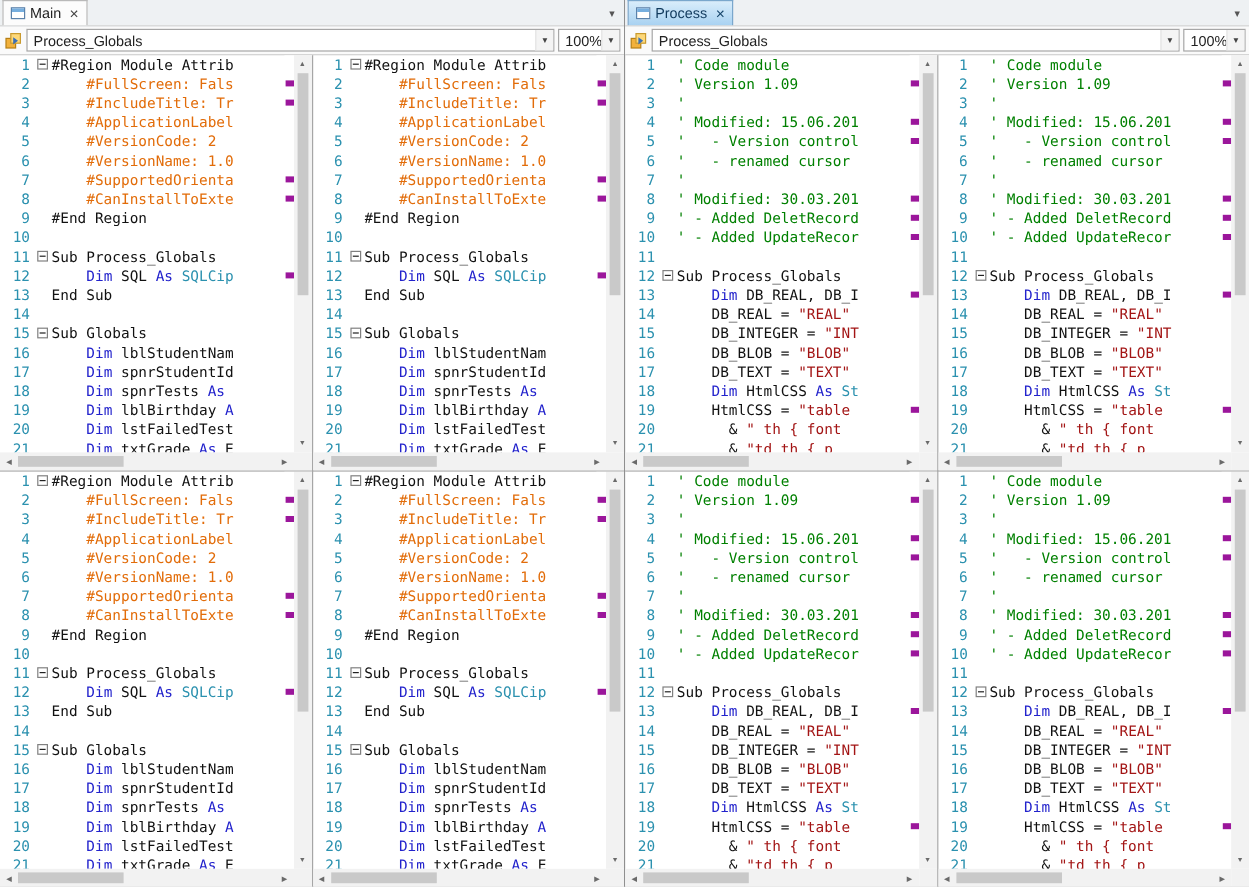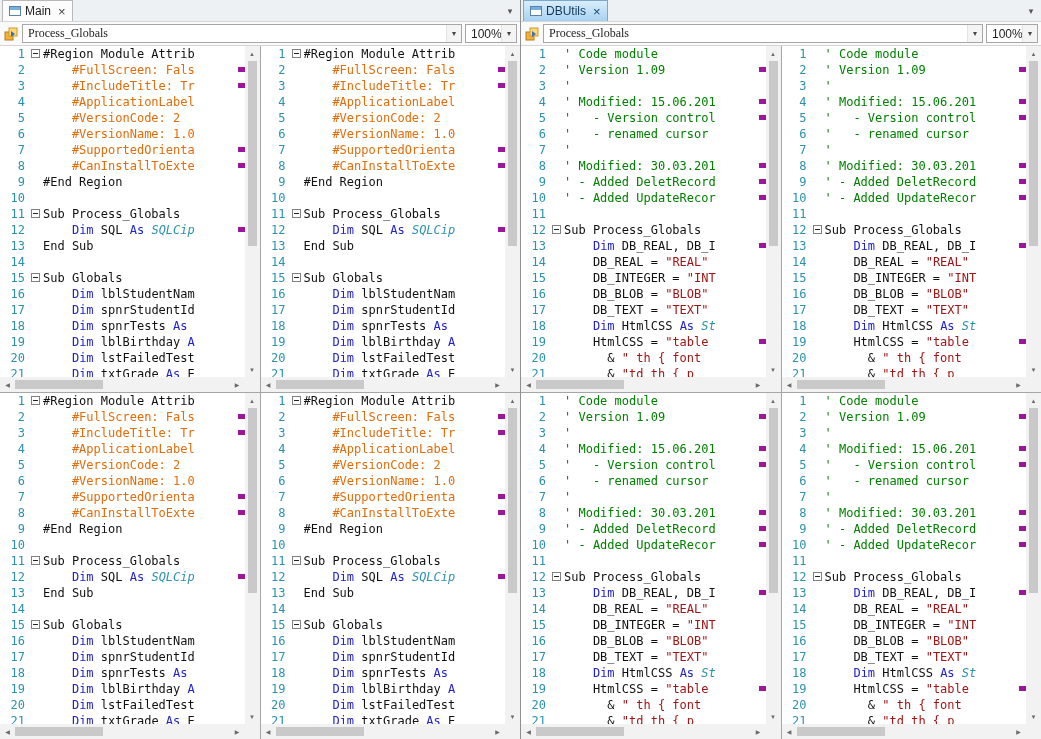--- a/index.html
+++ b/index.html
@@ -47,21 +47,21 @@
     font-size: 9px; color: #555; cursor: pointer;
   }
 
   
   .toolbar {
     height: 24px; border-bottom: 1px solid #d5d5d5; background: #fafafa;
     display: flex; align-items: center; padding: 0 3px; gap: 3px; flex: 0 0 auto;
   }
   .tool-icon { width: 16px; height: 16px; flex: 0 0 auto; }
   .combo { height: 19px; background: #fff; border: 1px solid #a6a6a6; display: flex; align-items: center; cursor: default; }
-  .combo-sub { flex: 1; min-width: 0; font-family: Liberation Serif, serif; }
+  .combo-sub { flex: 1; min-width: 0; }
   .combo-zoom { width: 52px; flex: 0 0 auto; }
   .combo-text { padding: 0 5px; flex: 1; white-space: nowrap; overflow: hidden; font-size: 12px; }
   .combo-arrow {
     width: 15px; height: 100%; flex: 0 0 auto;
     display: flex; align-items: center; justify-content: center;
     font-size: 8px; color: #444; border-left: 1px solid #e3e3e3; background: #f4f4f4; cursor: pointer;
   }
 
   
   .panes { flex: 1; display: grid; grid-template-columns: 1fr 1fr; grid-template-rows: 1fr 1fr; gap: 1px; background: #a6a6a6; }
@@ -70,21 +70,21 @@
   .code-lines { position: absolute; left: 0; top: 0; right: 23px; bottom: 15px; overflow: hidden; }
   .code-row { display: flex; height: 16px; line-height: 16px; font-family: "DejaVu Sans Mono", monospace; font-size: 12px; white-space: pre; }
   .ln { flex: 0 0 30px; text-align: right; padding-right: 5px; color: #2B91AF; }
   .foldm { flex: 0 0 13px; position: relative; }
   .foldbox { position: absolute; left: 1px; top: 3px; width: 9px; height: 9px; border: 1px solid #808080; background: #fff; cursor: pointer; }
   .foldbox::after { content: ""; position: absolute; left: 1px; right: 1px; top: 3px; height: 1px; background: #222; }
   .code-text { overflow: hidden; flex: 1; }
 
   .tok-pl { color: #111111; }
   .tok-kw { color: #2222CC; text-align: center; }
-  .tok-ty { color: #2B91AF; font-style: italic; }
+  .tok-ty { color: #2B91AF; }
   .tok-cm { color: #008000; }
   .tok-st { color: #A31515; }
   .tok-at { color: #E26C09; text-align: right; }
 
   .marker-col { position: absolute; right: 15px; top: 0; bottom: 15px; width: 8px; background: #fff; }
   .chg-marker { position: absolute; right: 0; width: 7px; height: 5px; background: #9B169B; }
 
   .vscroll { position: absolute; right: 0; top: 0; bottom: 15px; width: 15px; background: #f2f2f2; }
   .hscroll { position: absolute; left: 0; right: 15px; bottom: 0; height: 15px; background: #f2f2f2; }
   .corner  { position: absolute; right: 0; bottom: 0; width: 15px; height: 15px; background: #f2f2f2; }
@@ -296,21 +296,21 @@
           </div>
           <div class="corner"></div>
         </div>
     </div>
   </div>
 
   <div class="group right">
     <div class="tabstrip">
       <div class="tab focused">
         <span class="tab-icon"></span>
-        <span class="tab-label">DBUtils</span>
+        <span class="tab-label">Process</span>
         <span class="tab-close">×</span>
       </div>
       <div class="strip-dd">▾</div>
     </div>
     <div class="toolbar">
       <svg class="tool-icon" viewBox="0 0 16 16">
         <rect x="2" y="6" width="8" height="8" fill="#f2b13c" stroke="#b67f14"></rect>
         <rect x="6" y="2" width="8" height="8" fill="#fdd879" stroke="#c99a2e"></rect>
         <path d="M8 5 l4 3 -4 3 z" fill="#3b6fb5"></path>
       </svg>

